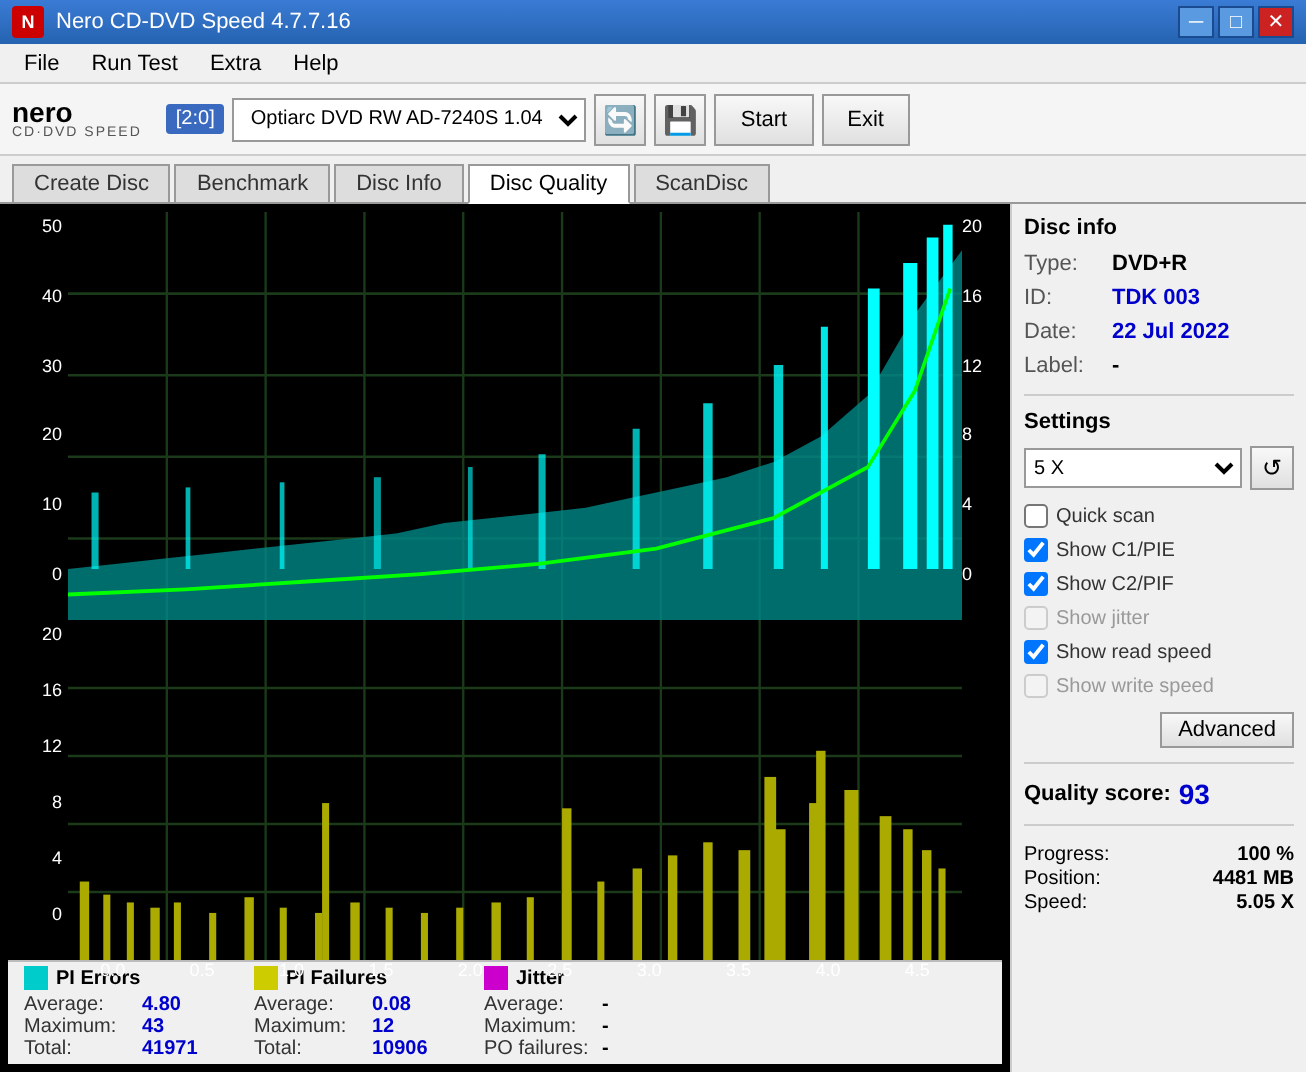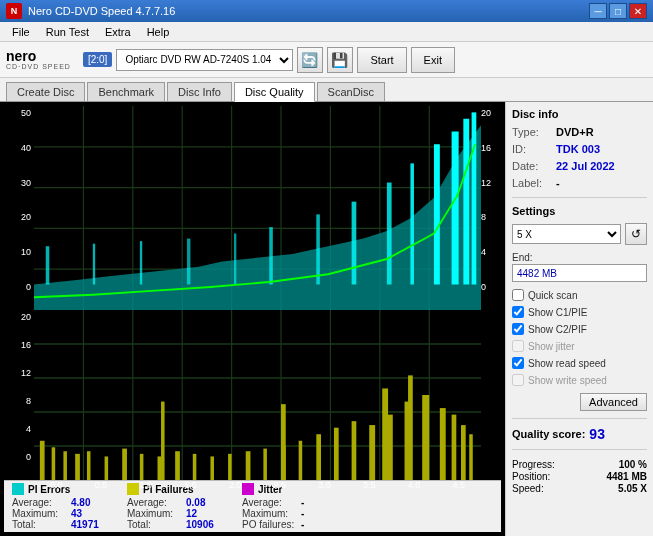--- a/index.html
+++ b/index.html
@@ -379,24 +379,20 @@
 
     <div class="divider"></div>
 
     <div class="section-title">Settings</div>
     <div class="settings-row">
       <select class="settings-combo">
         <option>5 X</option>
       </select>
       <button class="toolbar-btn-icon" style="width:22px;height:22px;font-size:12px;">↺</button>
     </div>
-    <div class="field-row">
-      <span class="field-label">End:</span>
-      <input class="input-field" type="text" value="4482 MB" style="">
-    </div>
 
     <div class="checkbox-row">
       <input type="checkbox" style="">
       <span>Quick scan</span>
     </div>
     <div class="checkbox-row">
       <input type="checkbox" checked="" style="">
       <span>Show C1/PIE</span>
     </div>
     <div class="checkbox-row">

